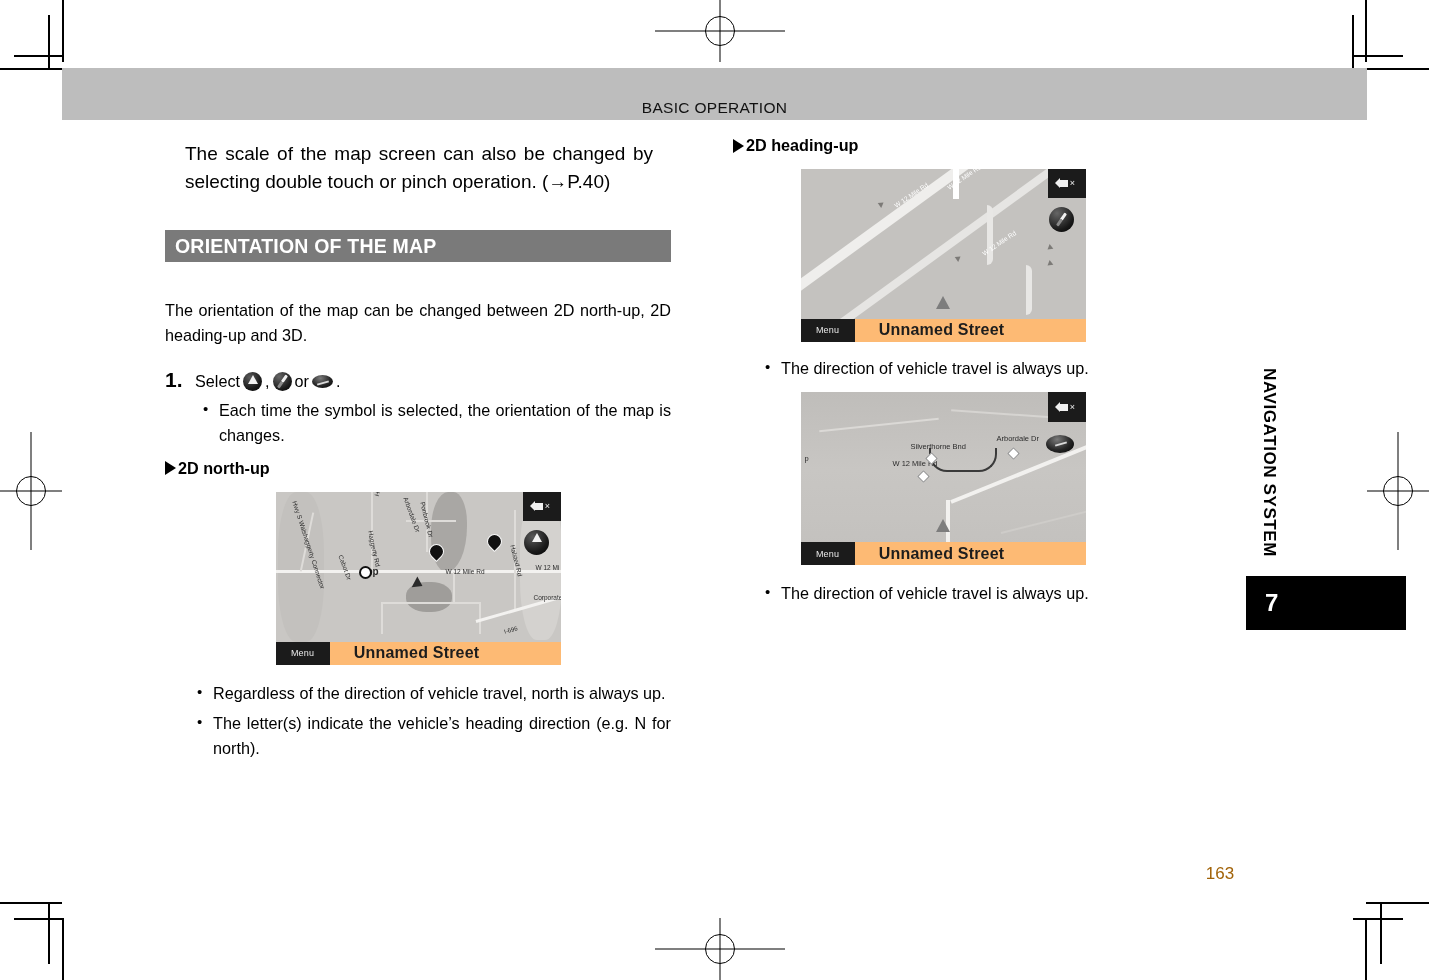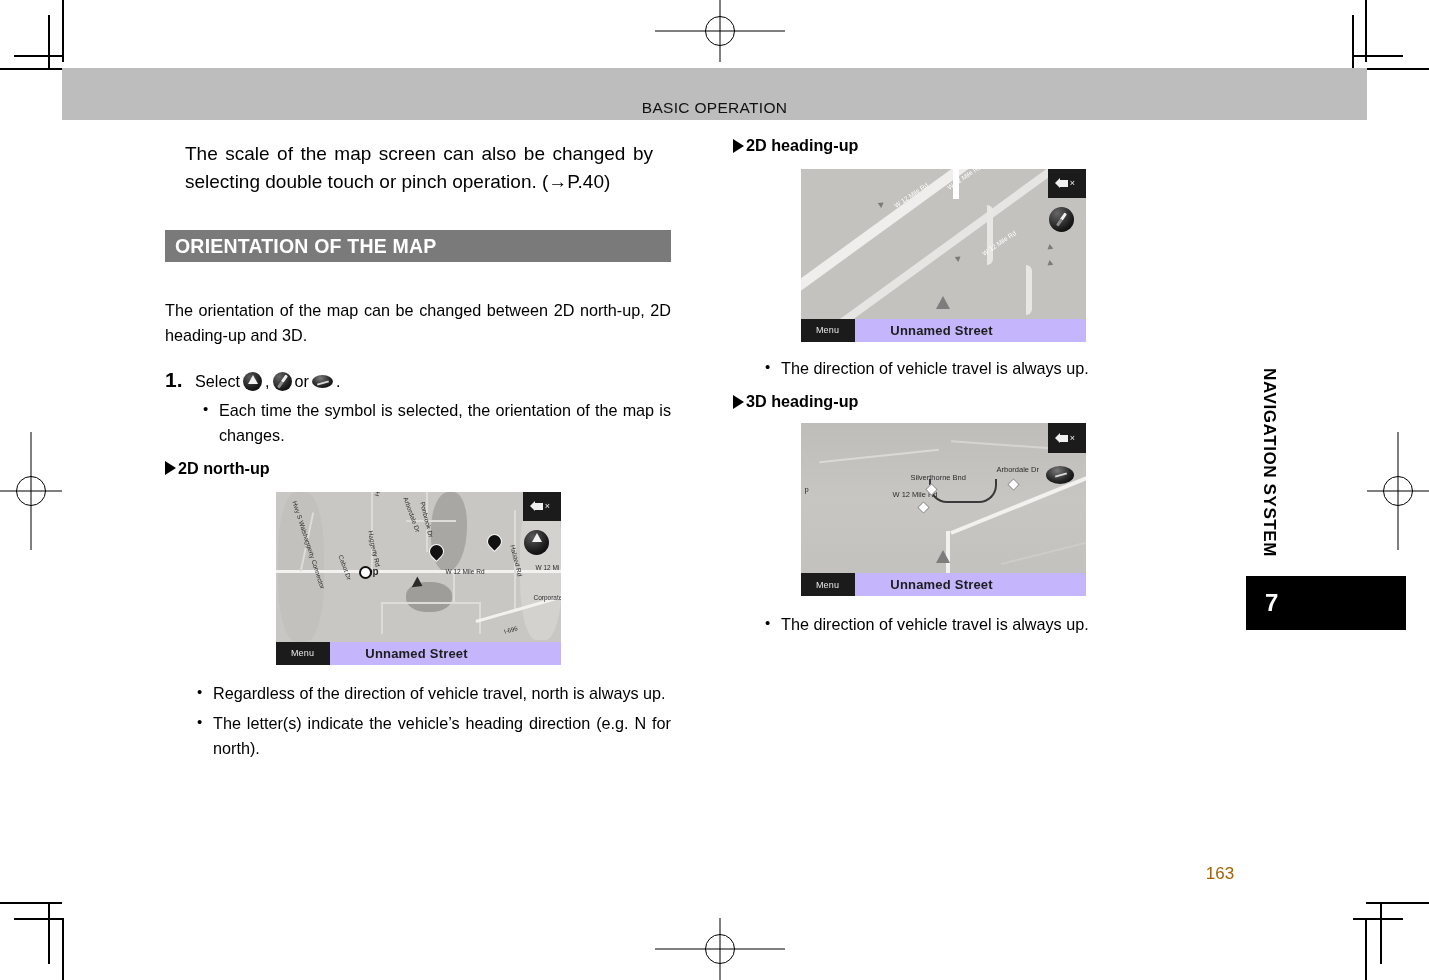--- a/index.html
+++ b/index.html
@@ -238,39 +238,39 @@
     background: #c9c7c4;
   }
   .nav-shot .mapbg {
     position: absolute;
     inset: 0;
   }
   .nav-shot .botbar {
     position: absolute;
     left: 0; right: 0; bottom: 0;
     height: 13.5%;
-    background: #c4b5fd;
+    background: #fdba74;
     display: flex;
     align-items: center;
   }
   .nav-shot .menu-btn {
     width: 19%;
     height: 100%;
     background: #1b1b1b;
     color: #e8e8e8;
     font-size: 9px;
     display: flex;
     align-items: center;
     justify-content: center;
     letter-spacing: 0.2px;
   }
   .nav-shot .street-name {
     flex: 1;
     text-align: center;
-    font-size: 13px;
+    font-size: 16px;
     font-weight: bold;
     color: #1d1d1d;
     letter-spacing: 0.2px;
     padding-right: 20%;
   }
   .nav-shot .mute-btn {
     position: absolute;
     right: 0; top: 0;
     width: 13%;
     height: 17%;
@@ -527,24 +527,20 @@
     <div class="botbar">
       <div class="menu-btn">Menu</div>
       <div class="street-name">Unnamed Street</div>
     </div>
   </div>
 
   <ul class="bullet-list" style="margin-left:30px; margin-top:14px;">
     <li>The direction of vehicle travel is always up.</li>
   </ul>
 
-  <div class="arrow-head">
-    <span class="tri"></span>
-    <span>3D heading-up</span>
-  </div>
 
   <div class="nav-shot" style="width:285px; height:173px; margin:12px auto 0 auto;">
     <div class="mapbg" style="background:linear-gradient(to bottom, #bfbdba 0%, #c8c6c3 45%, #c2c0bd 100%);">
       <div class="road" style="left:18px; top:32px; width:120px; height:2px; transform:rotate(-6deg); background:#dbd9d6;"></div>
       <div class="road" style="left:150px; top:22px; width:135px; height:2px; transform:rotate(4deg); background:#d6d4d1;"></div>
       <div class="road" style="left:128px; top:56px; width:64px; height:22px; background:transparent; border-bottom:2px solid #3a3a3a; border-left:2px solid #3a3a3a; border-right:2px solid #3a3a3a; border-radius:0 0 18px 18px;"></div>
       <div class="road" style="left:150px; top:108px; width:150px; height:4px; transform:rotate(-22deg); transform-origin:left center; background:#f2f1ef;"></div>
       <div class="road" style="left:145px; top:108px; width:4px; height:50px; background:#f2f1ef;"></div>
       <div class="road" style="left:200px; top:140px; width:110px; height:2px; transform:rotate(-14deg); transform-origin:left center; background:#ceccc9;"></div>
       <span class="m-lbl" style="left:110px; top:50px; font-size:7.5px;">Silverthorne Bnd</span>

